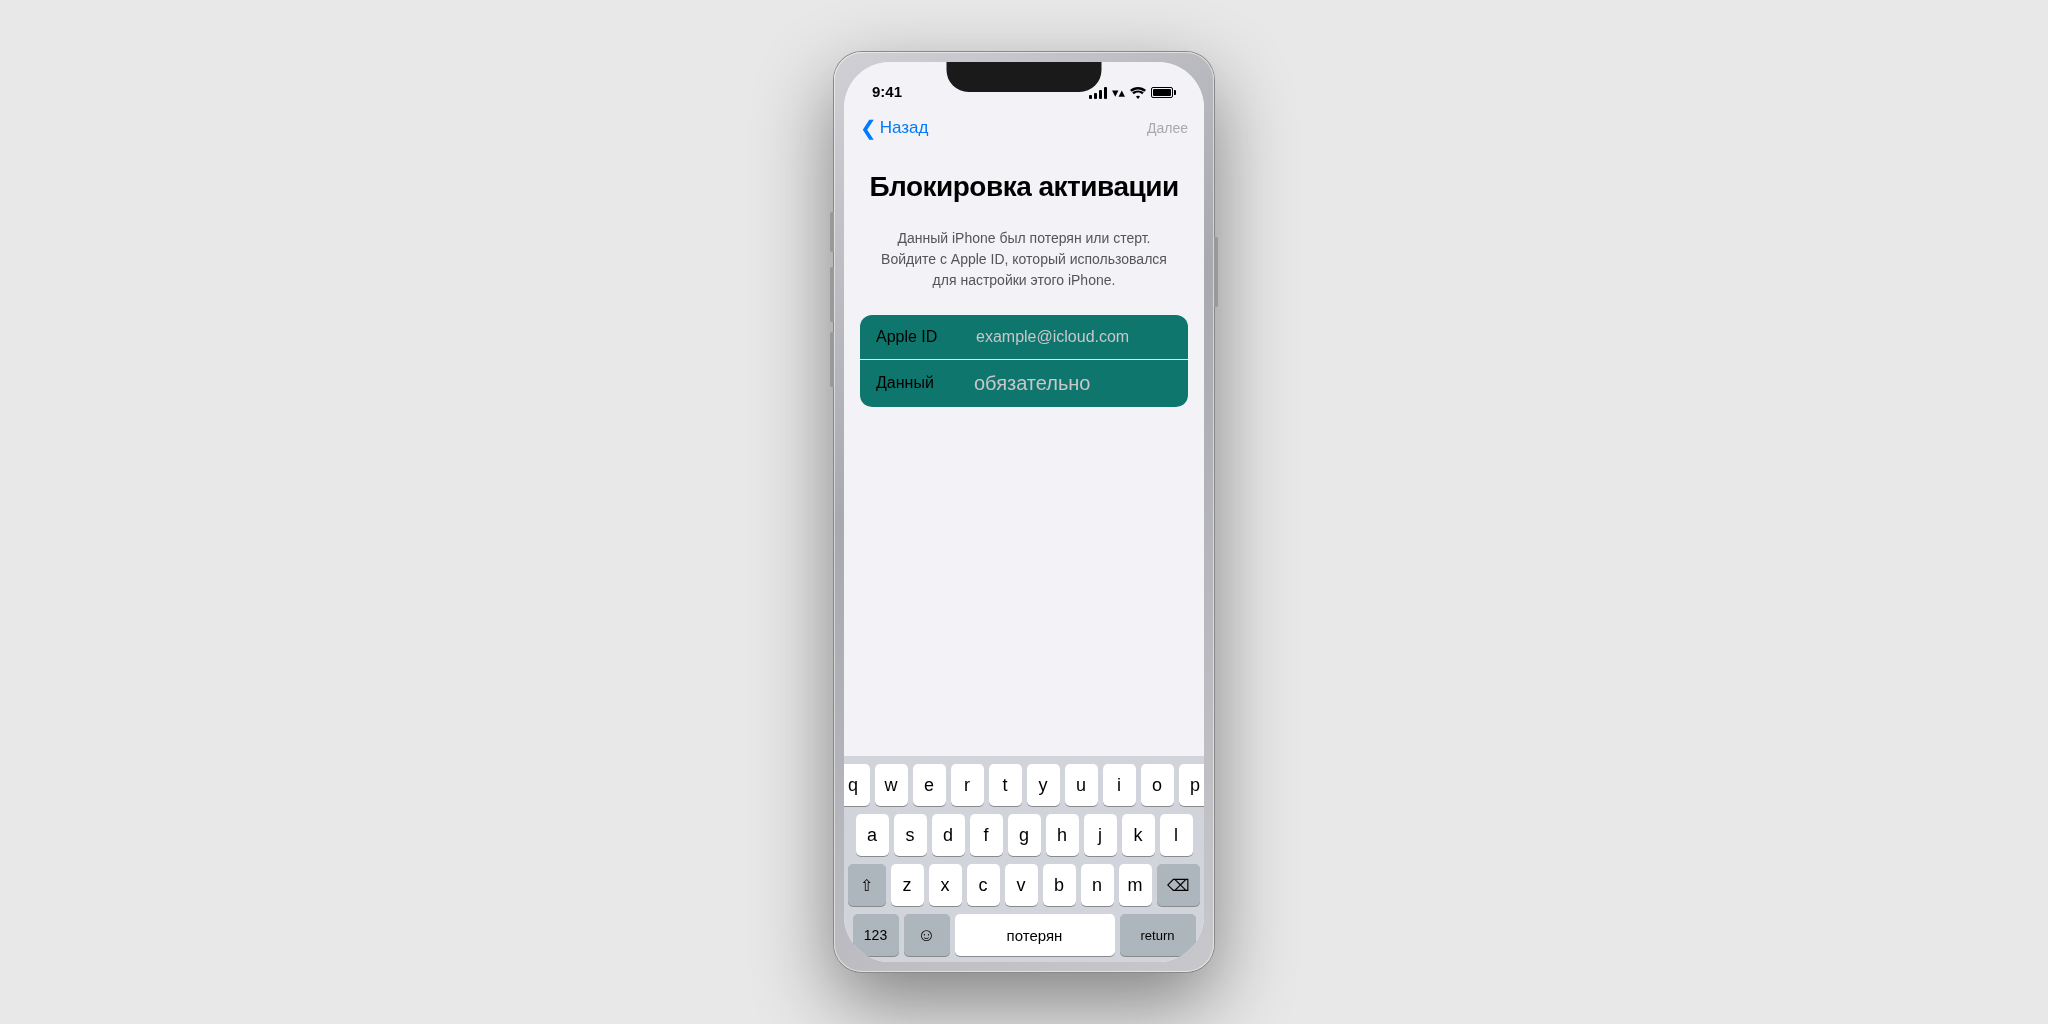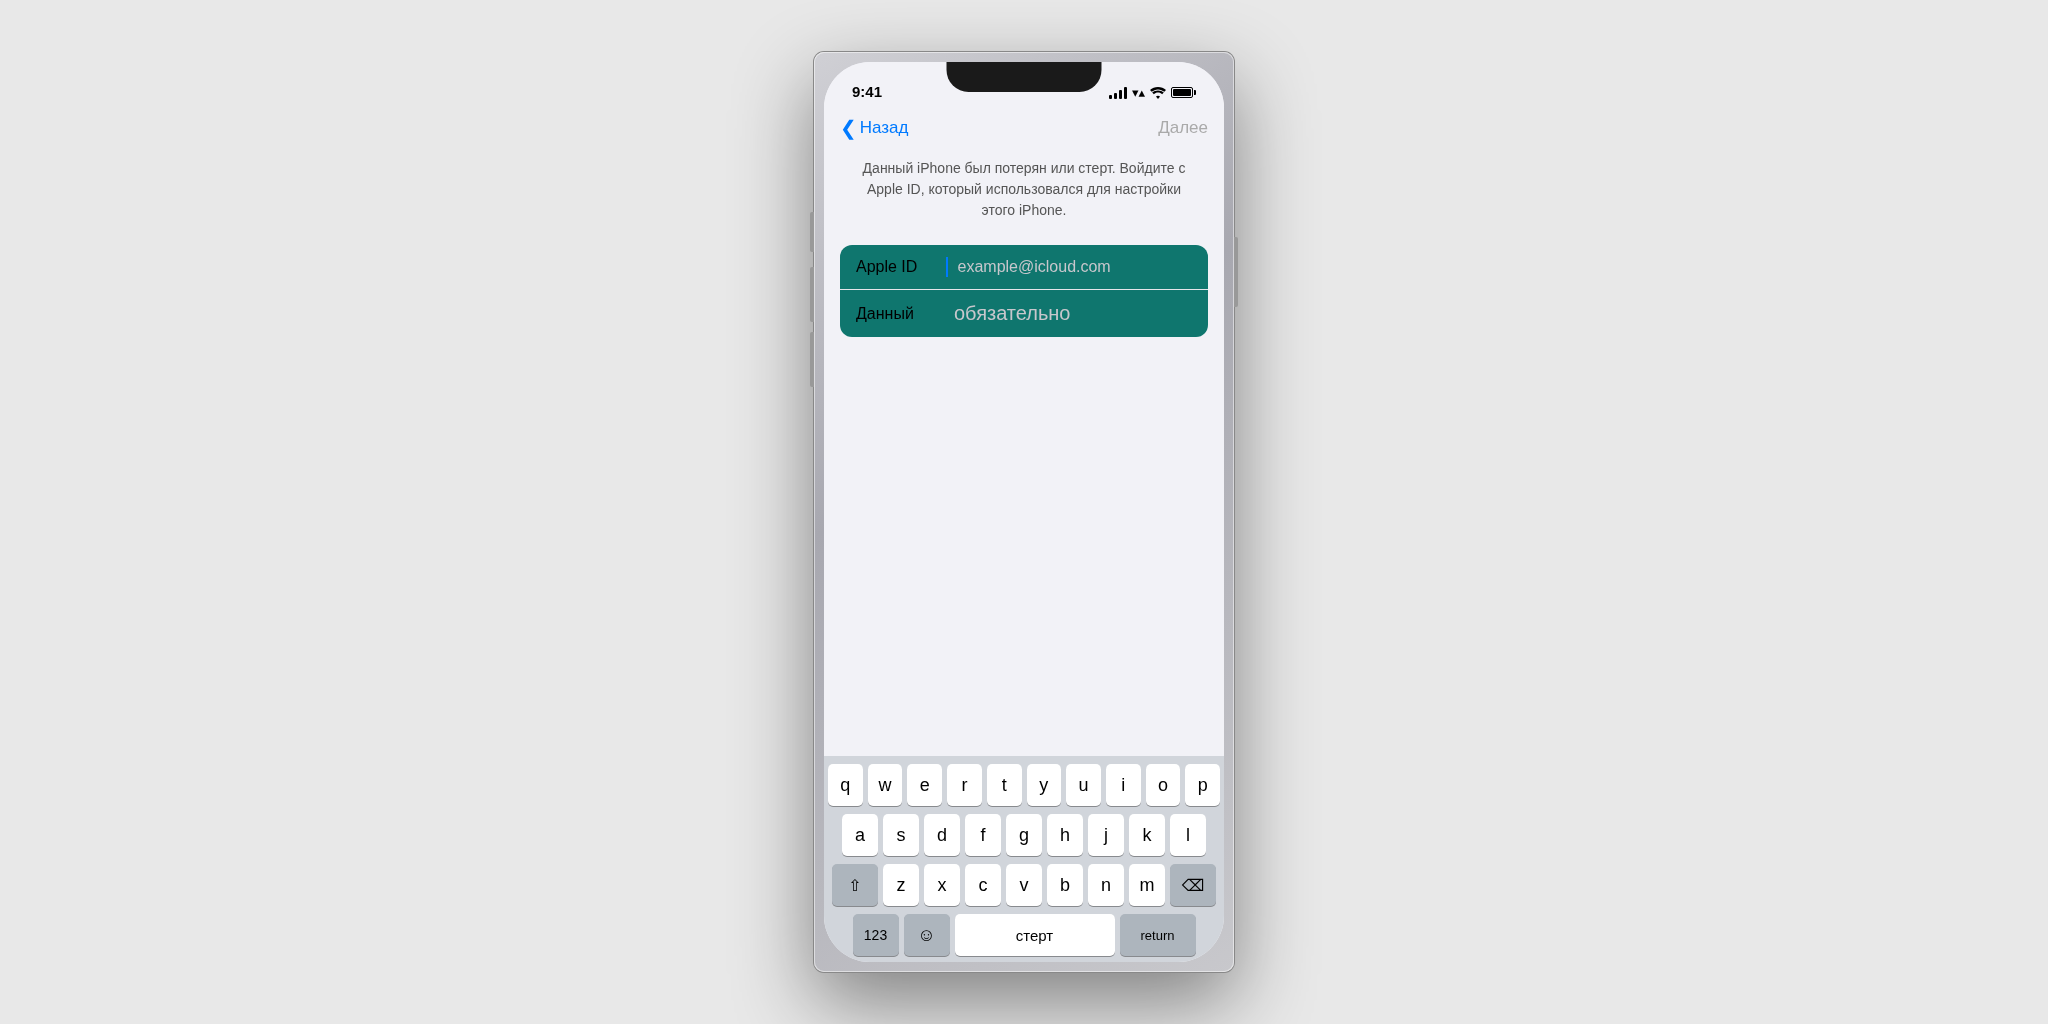--- a/index.html
+++ b/index.html
@@ -9,24 +9,24 @@
       height: 1024px;
       background: #e8e8e8;
       display: flex;
       align-items: center;
       justify-content: center;
       font-family: -apple-system, 'SF Pro Display', 'Helvetica Neue', Arial, sans-serif;
       overflow: hidden;
     }
 
     .phone-outer {
-      width: 420px;
+      width: 380px;
       height: 920px;
       background: linear-gradient(145deg, #d0d0d5 0%, #a8a8b0 40%, #c8c8cc 100%);
-      border-radius: 10px;
+      border-radius: 28px;
       padding: 10px;
       box-shadow:
         0 0 0 1px #888,
         0 30px 80px rgba(0,0,0,0.45),
         inset 0 0 0 1px rgba(255,255,255,0.5);
       position: relative;
     }
 
     
     .phone-outer::before {
@@ -184,21 +184,21 @@
       cursor: pointer;
     }
     .chevron-left {
       font-size: 20px;
       line-height: 1;
       margin-top: -1px;
     }
 
     .next-btn {
       color: #aaa;
-      font-size: 17px;
+      font-size: 14px;
     }
 
     
     .screen-content {
       flex: 1;
       overflow-y: auto;
       background: #f2f2f7;
       padding: 0;
       display: flex;
       flex-direction: column;
@@ -412,20 +412,23 @@
         <span class="chevron-left">❮</span>
         <span>Назад</span>
       </div>
       <div class="next-btn">
         <span>Далее</span>
       </div>
     </div>
 
     <div class="screen-content">
 
+      <div class="title-section">
+        <div class="main-title">Блокировка активации</div>
+      </div>
 
       <div class="description">
         <p class="description-text">Данный iPhone был потерян или стерт. Войдите с Apple ID, который использовался для настройки этого iPhone.</p>
       </div>
 
       <div class="form-section">
         <div class="form-row">
           <span class="form-label">Apple ID</span>
           <span class="cursor-blink"></span>
           <input class="form-input" type="email" style="color: rgb(199, 199, 204); font-size: 16px;" placeholder="example@icloud.com">
@@ -474,19 +477,19 @@
         <div class="key">v</div>
         <div class="key">b</div>
         <div class="key">n</div>
         <div class="key">m</div>
         <div class="key key-special key-delete" style="font-size:16px;">⌫</div>
       </div>
 
       <div class="keyboard-row" style="margin-bottom:2px;text-align:right;">
         <div class="key key-special key-numbers">123</div>
         <div class="key key-special key-emoji">☺</div>
-        <div class="key key-space">стерт</div>
+        <div class="key key-space">потерян</div>
         <div class="key key-special key-return">return</div>
       </div>
     </div>
 
   </div>
 </div>
 
 </body></html>

